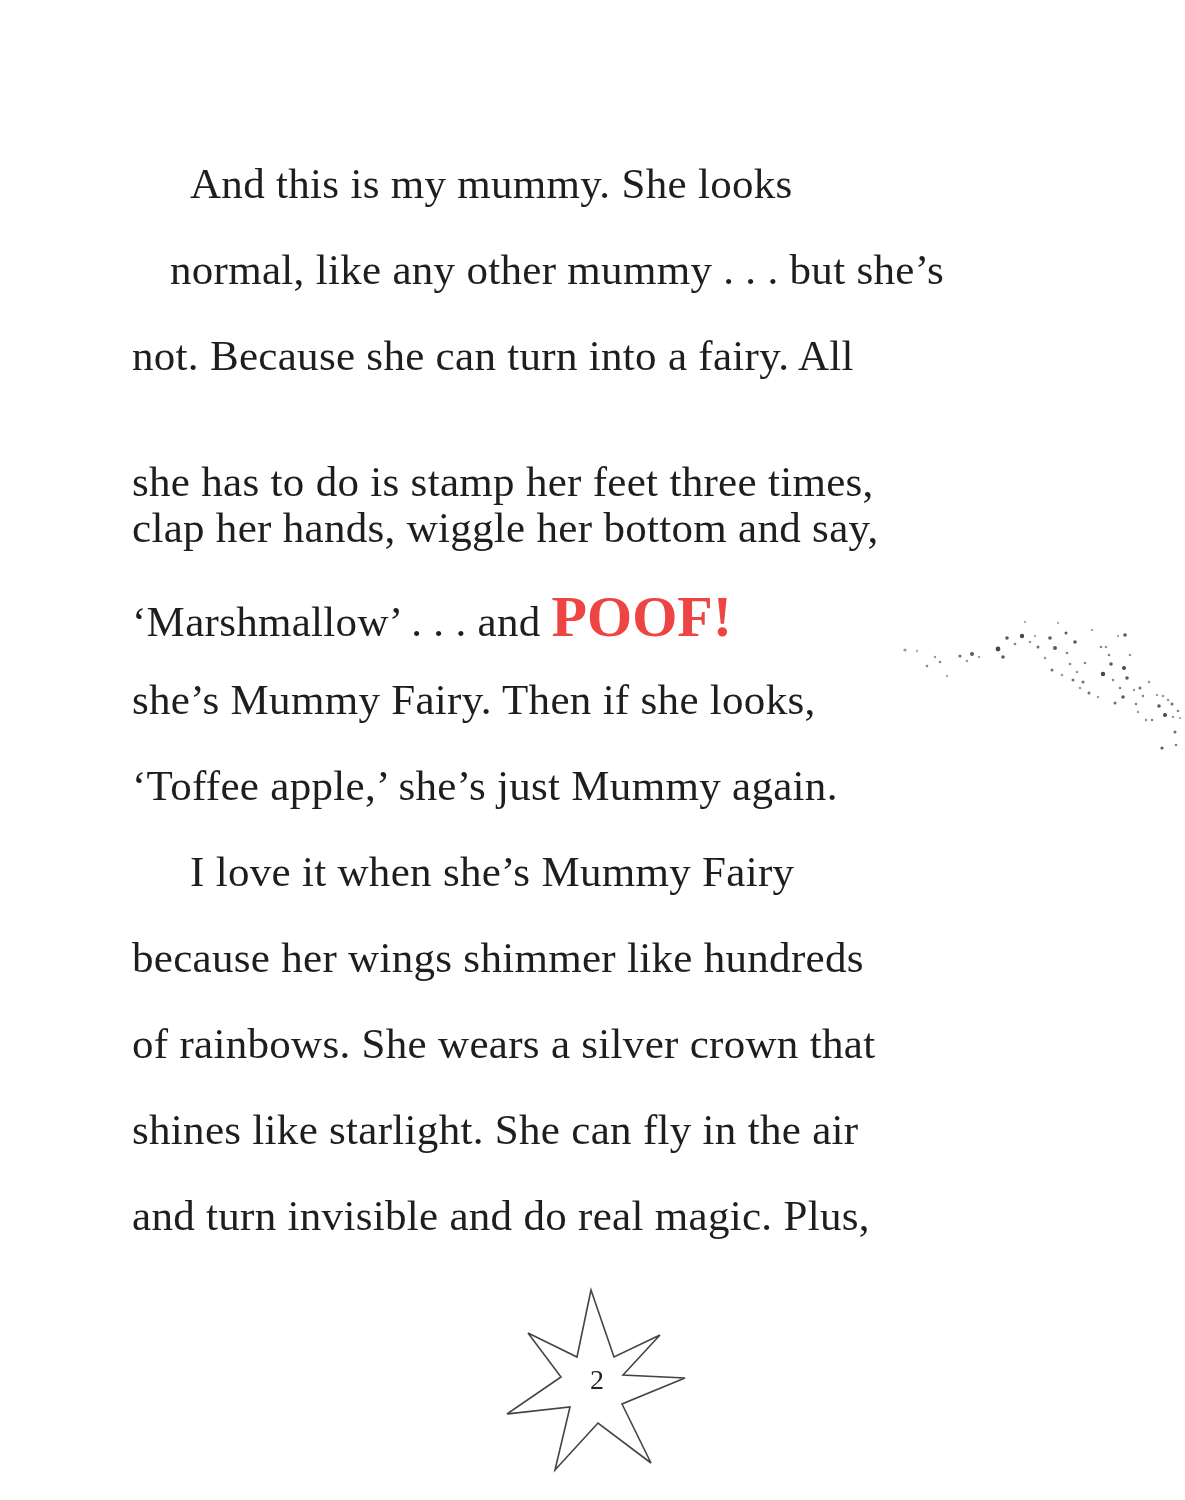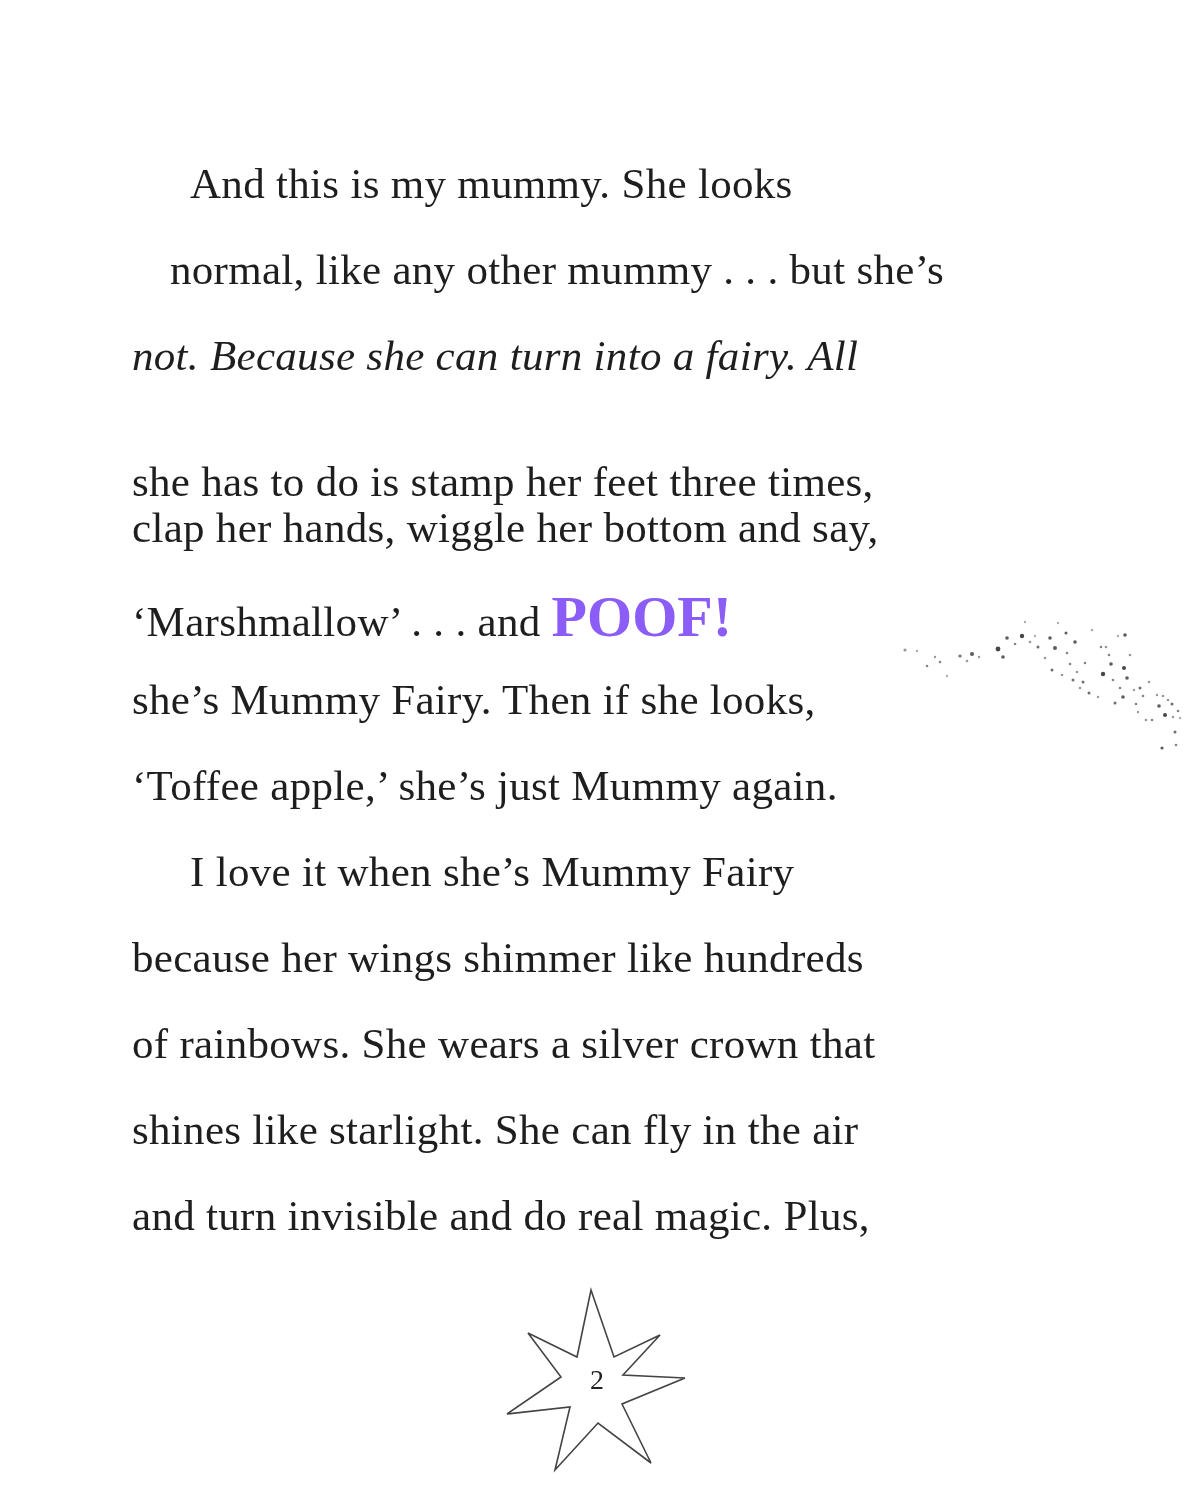--- a/index.html
+++ b/index.html
@@ -13,40 +13,40 @@
       color: #1e1e1e;
       white-space: nowrap;
       line-height: 1;
       letter-spacing: 0.3px;
     }
     .indent { left: 190px; }
     .poof {
       font-family: "Liberation Serif", serif;
       font-weight: bold;
       font-size: 58px;
-      color: #8b5cf6;
+      color: #ef4444;
       letter-spacing: 0;
     }
     .sparkles { position: absolute; left: 880px; top: 600px; width: 305px; height: 170px; }
     .star-wrap { position: absolute; left: 490px; top: 1280px; width: 210px; height: 200px; }
     .page-number {
       position: absolute; left: 0; top: 0; width: 210px; height: 200px;
       display: flex; align-items: center; justify-content: center;
       font-family: "Liberation Serif", serif; font-size: 28px; color: #222;
       padding-top: 0px; padding-left: 4px; box-sizing: border-box;
     }
   </style>
 </head>
 <body>
 
 <div class="page">
 
   <div class="line indent" style="top:162px;">And this is my mummy. She looks</div>
   <div class="line" style="top:248px;margin-left:38px;">normal, like any other mummy . . . but she’s</div>
-  <div class="line" style="top:334px;font-style:italic;">not. Because she can turn into a fairy. All</div>
+  <div class="line" style="top:334px;">not. Because she can turn into a fairy. All</div>
   <div class="line" style="top:420px;margin-top:40px;">she has to do is stamp her feet three times,</div>
   <div class="line" style="top:506px;">clap her hands, wiggle her bottom and say,</div>
   <div class="line" style="top:588px;">
     <span>‘Marshmallow’ . . . and </span><span class="poof">POOF!</span>
   </div>
   <div class="line" style="top:678px;">she’s Mummy Fairy. Then if she looks,</div>
   <div class="line" style="top:764px;">‘Toffee apple,’ she’s just Mummy again.</div>
 
   <div class="line indent" style="top:850px;">I love it when she’s Mummy Fairy</div>
   <div class="line" style="top:936px;">because her wings shimmer like hundreds</div>

